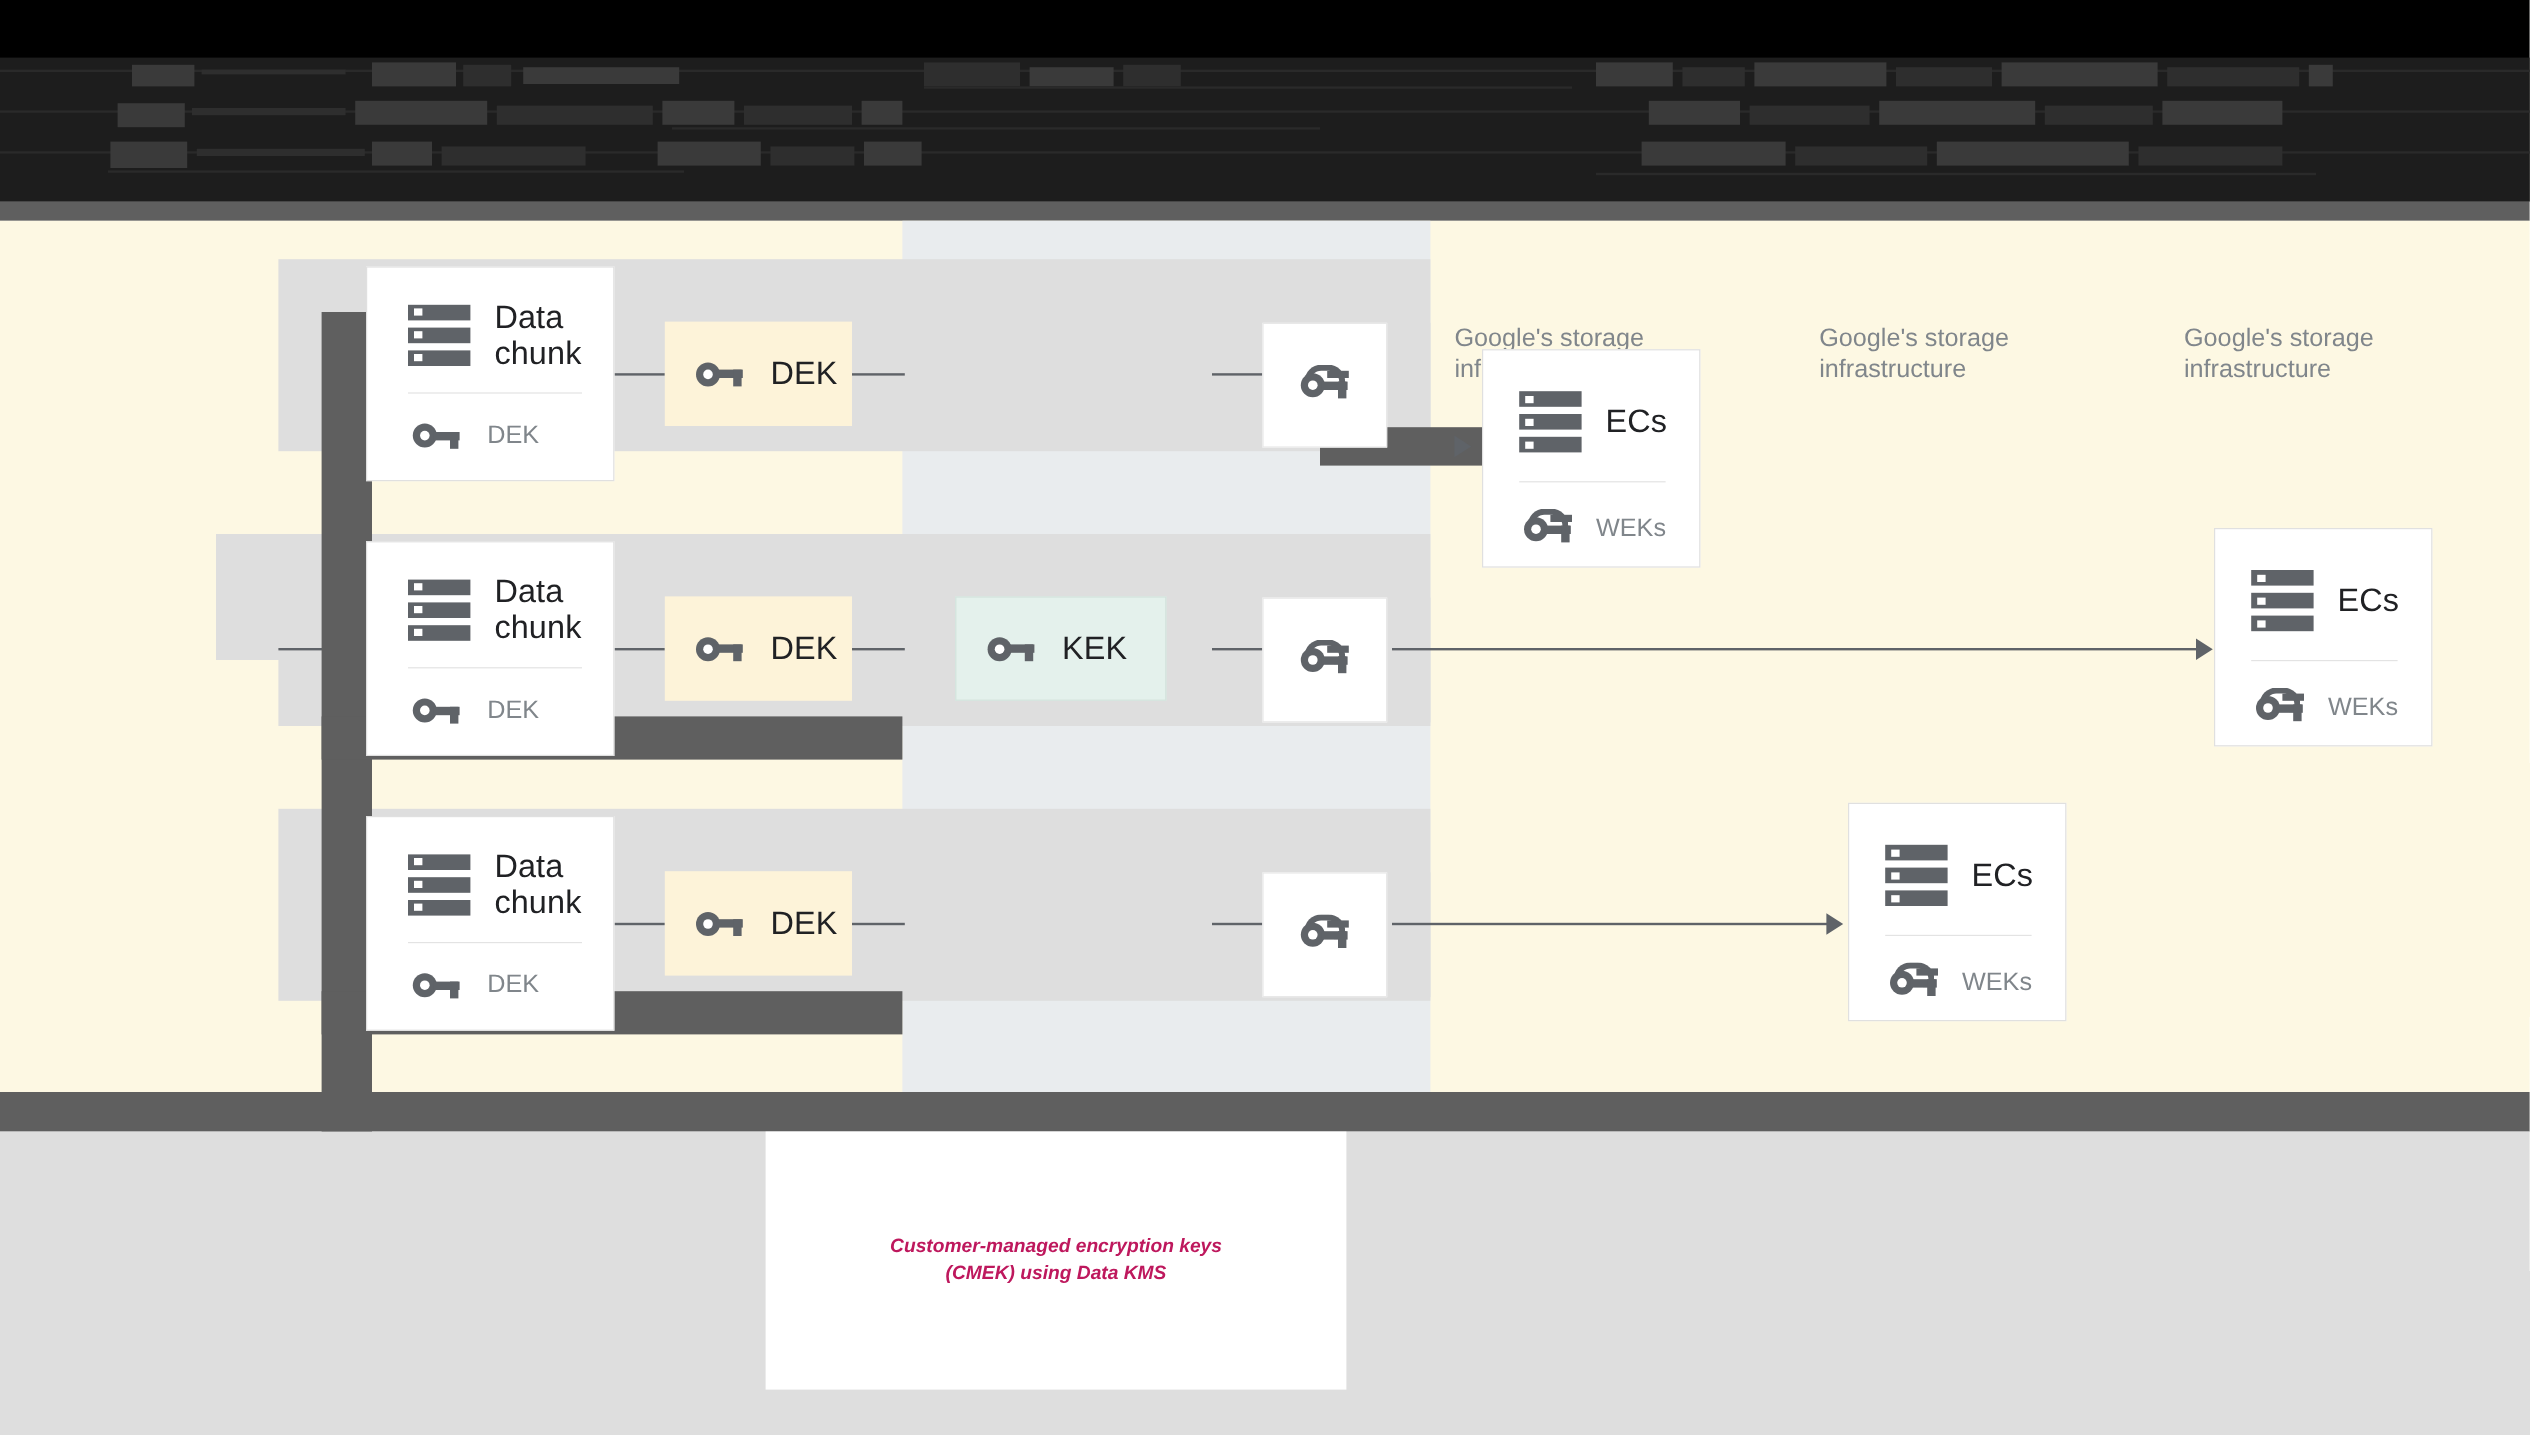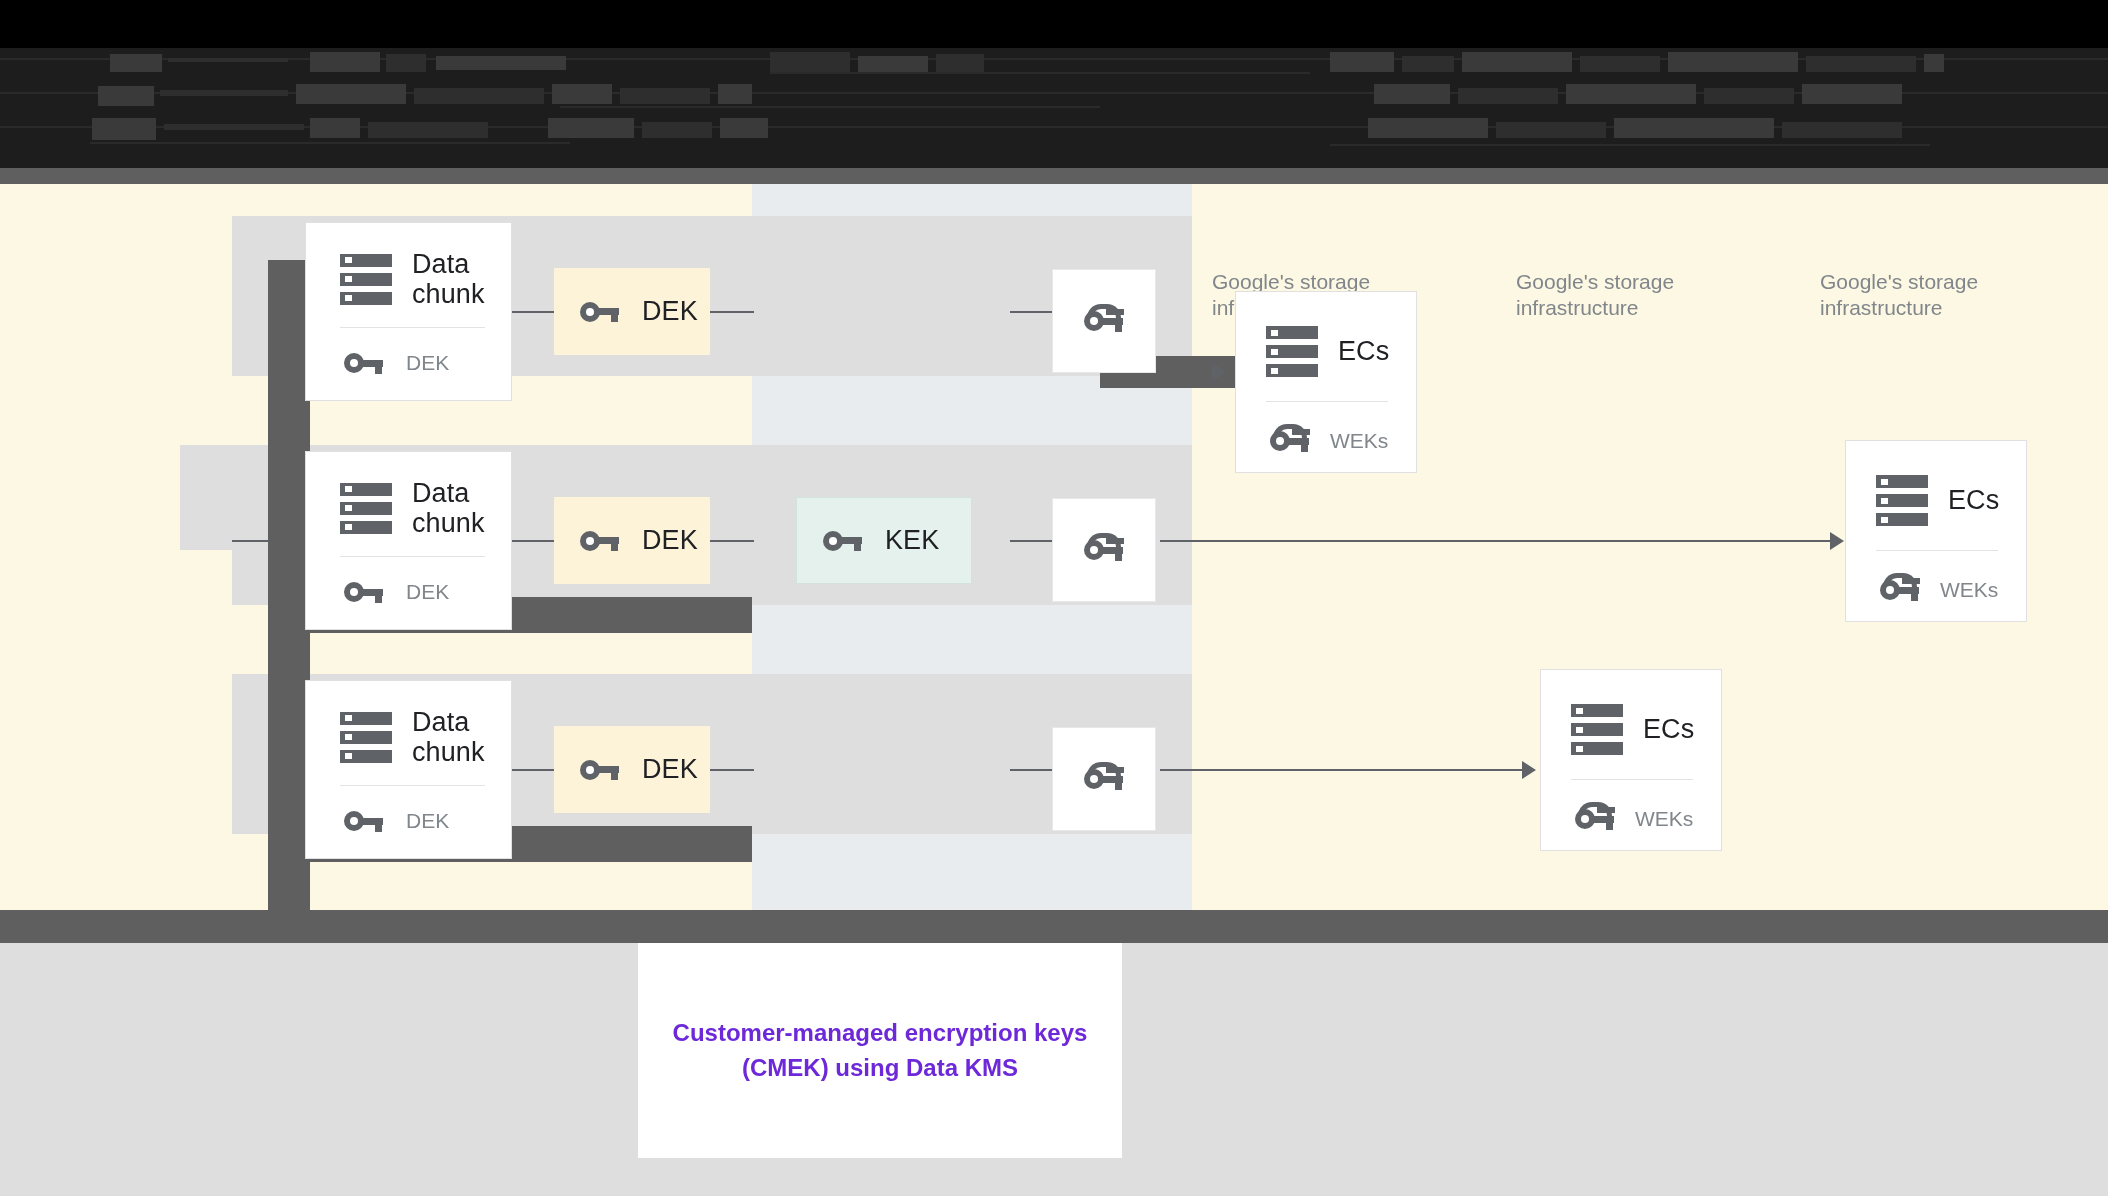--- a/index.html
+++ b/index.html
@@ -58,21 +58,21 @@
   .redact{position:absolute;background:#5f5f5f;}
 
   
   .infra-label{font-size:21px;color:#80868b;line-height:1.22;margin-top:46px;}
 
   
   #bottom-bar{left:0;top:910px;width:2108px;height:33px;background:#5f5f5f;}
   #bottom-area{left:0;top:943px;width:2108px;height:253px;background:#dedede;}
   #caption{left:638px;top:943px;width:484px;height:215px;background:#fff;
            display:flex;flex-direction:column;align-items:center;justify-content:center;}
-  .cap-strong{font-size:24px;font-weight:bold;color:#6d28d9;text-align:center;line-height:1.42;}
+  .cap-strong{font-size:16px;font-weight:bold;color:#be185d;text-align:center;line-height:1.42;font-style:italic;}
   .cap-normal{font-size:24px;color:#202124;text-align:center;line-height:1.42;margin-top:34px;}
   .cap-normal b{font-weight:bold;}
 </style>
 </head>
 <body>
 
 <div class="abs" id="top-banner">
   <div class="abs" id="top-banner-body">
 
     <div class="redline" style="left:0;top:10px;width:2108px;height:2px;"></div>

